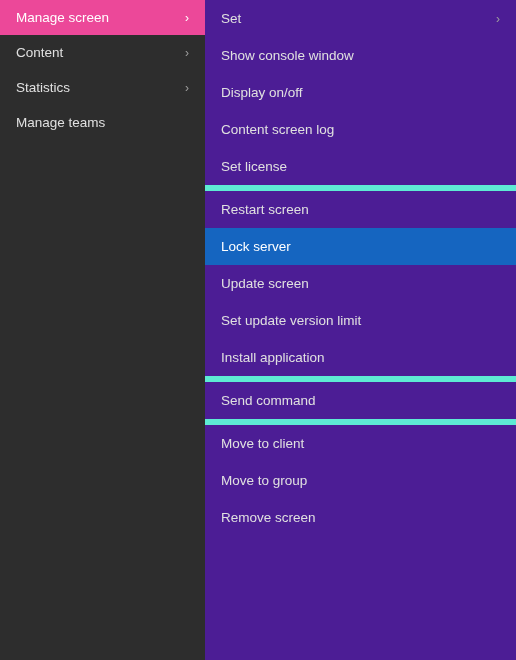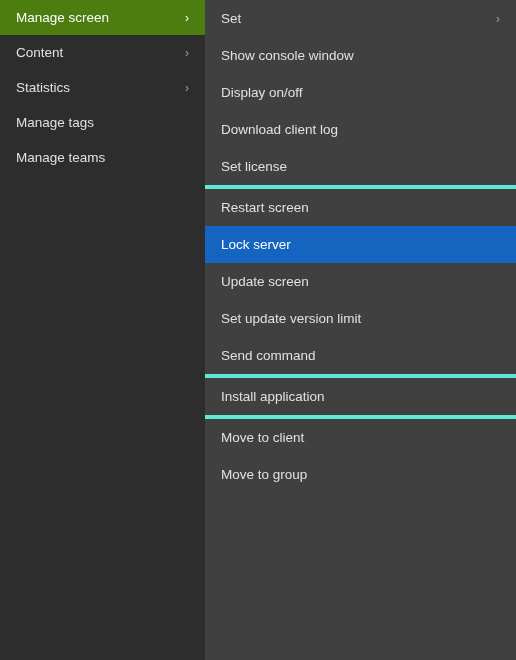--- a/index.html
+++ b/index.html
@@ -83,38 +83,38 @@
       display: flex;
       align-items: center;
       justify-content: space-between;
       padding: 10px 16px;
       color: #e0e0e0;
       cursor: pointer;
       font-size: 13.5px;
     }
 
     .left-menu-item.active {
-      background: #4d7c0f;
+      background: #ec4899;
       color: white;
       gap: 14px;
     }
 
     .left-menu-item .chevron {
       color: #9e9e9e;
       font-size: 12px;
     }
 
     .left-menu-item.active .chevron {
       color: white;
     }
 
     
     .right-menu {
       width: 311px;
-      background: #404040;
+      background: #4c1d95;
       height: 100%;
       display: flex;
       flex-direction: column;
       overflow-y: auto;
     }
 
     .right-menu-item {
       display: flex;
       align-items: center;
       justify-content: space-between;
@@ -124,21 +124,21 @@
       font-size: 13.5px;
       border-bottom: none;
     }
 
     .right-menu-item.active {
       background: #1565C0;
       color: white;
     }
 
     .right-menu-item.has-separator {
-      border-bottom: 4px solid #5eead4;
+      border-bottom: 6px solid #5eead4;
     }
 
     .right-menu-item .chevron {
       color: #9e9e9e;
       font-size: 12px;
     }
   </style>
 </head>
 <body>
 
@@ -164,62 +164,62 @@
       </div>
       <div class="left-menu-item">
         <span>Content</span>
         <span class="chevron">›</span>
       </div>
       <div class="left-menu-item">
         <span>Statistics</span>
         <span class="chevron">›</span>
       </div>
       <div class="left-menu-item">
-        <span>Manage tags</span>
-      </div>
-      <div class="left-menu-item">
         <span>Manage teams</span>
       </div>
     </div>
 
   <div class="right-menu" id="right-menu-panel">
   <div class="right-menu-item">
         <span>Set</span>
         <span class="chevron">›</span>
       </div>
       <div class="right-menu-item">
         <span>Show console window</span>
       </div>
       <div class="right-menu-item">
         <span>Display on/off</span>
       </div>
       <div class="right-menu-item">
-        <span>Download client log</span>
+        <span>Content screen log</span>
       </div>
       <div class="right-menu-item has-separator">
         <span>Set license</span>
       </div>
       <div class="right-menu-item">
         <span>Restart screen</span>
       </div>
       <div class="right-menu-item active">
         <span>Lock server</span>
       </div>
       <div class="right-menu-item">
         <span>Update screen</span>
       </div>
       <div class="right-menu-item">
         <span>Set update version limit</span>
       </div>
       <div class="right-menu-item has-separator">
+        <span>Install application</span>
+      </div>
+      <div class="right-menu-item has-separator">
         <span>Send command</span>
       </div>
-      <div class="right-menu-item has-separator">
-        <span>Install application</span>
-      </div>
       <div class="right-menu-item">
         <span>Move to client</span>
       </div>
       <div class="right-menu-item">
         <span>Move to group</span>
+      </div>
+      <div class="right-menu-item">
+        <span>Remove screen</span>
       </div>
     </div>
 </div>
 
 </body></html>

